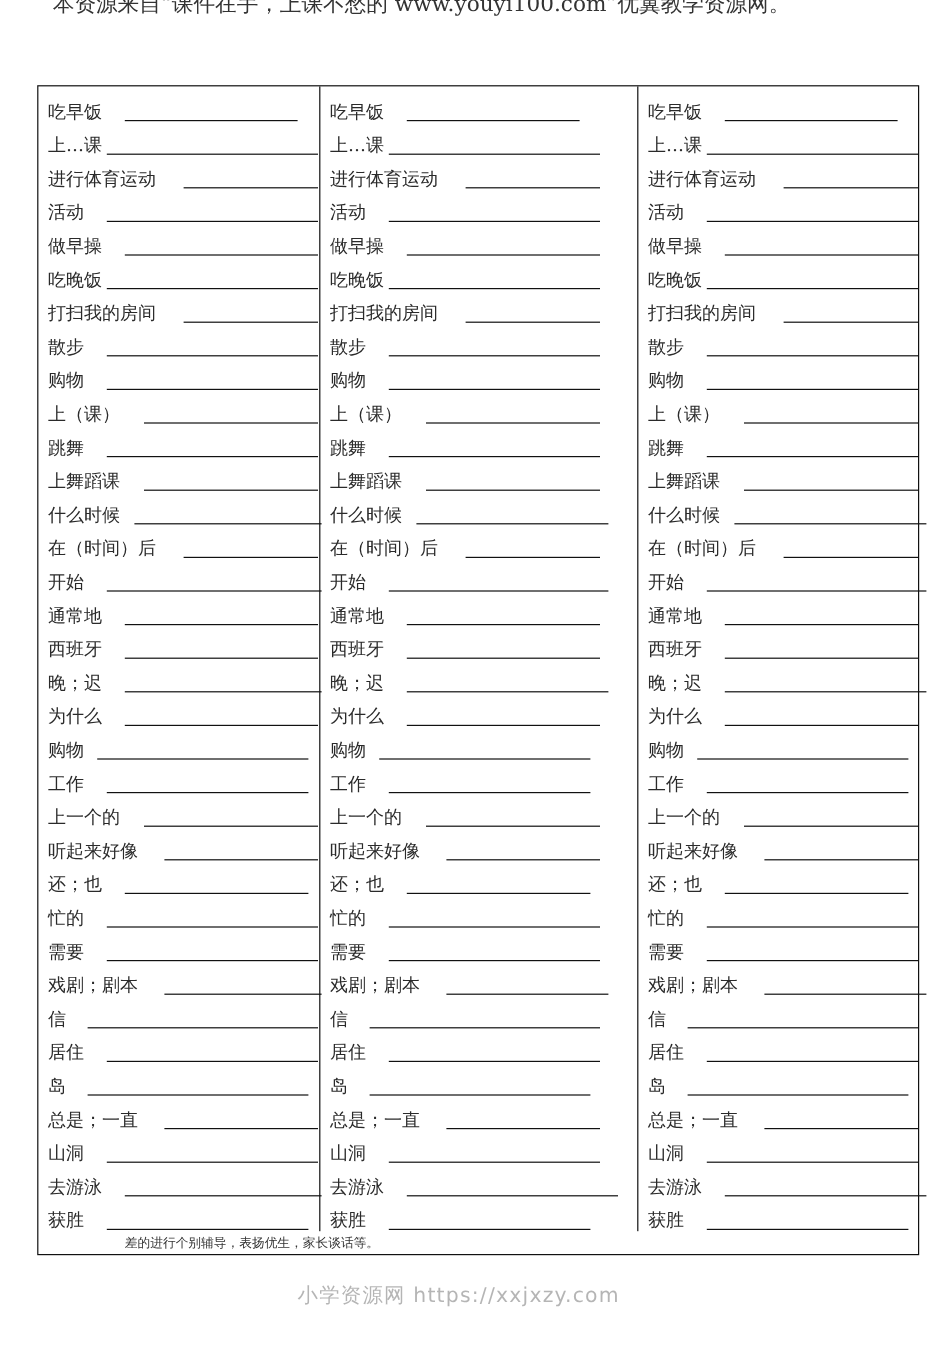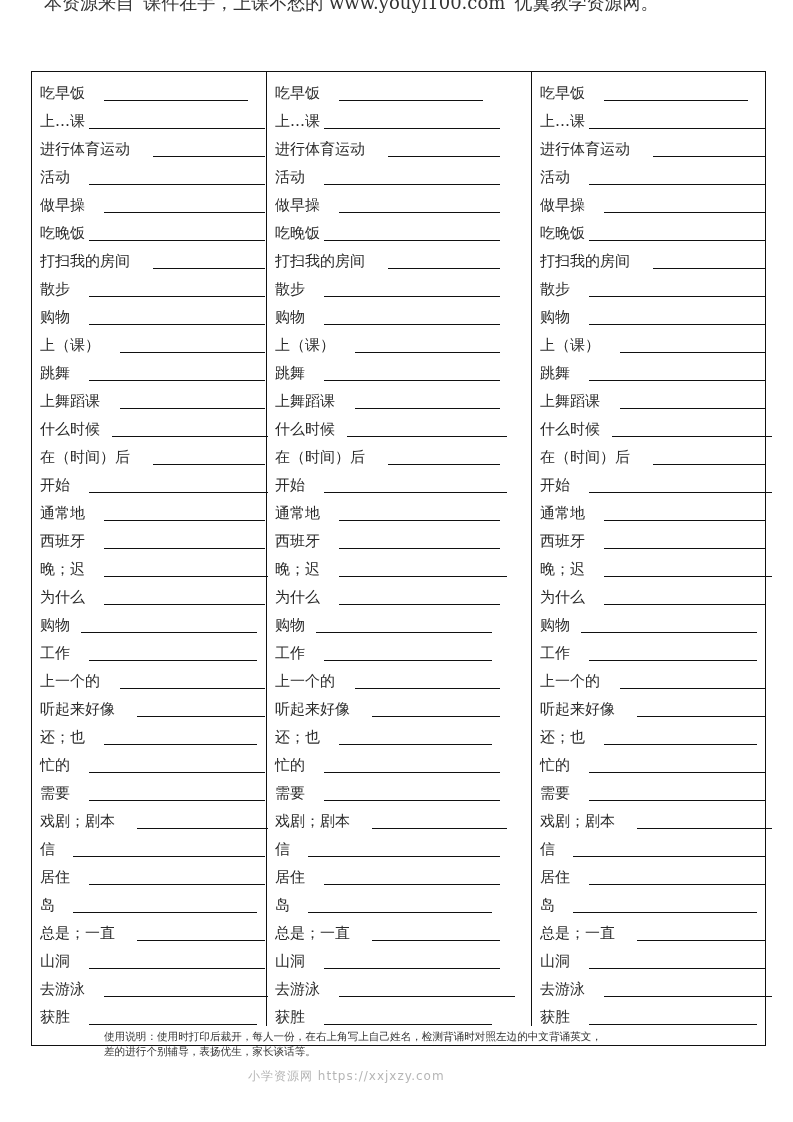--- a/index.html
+++ b/index.html
@@ -12,21 +12,21 @@
   .col { position: absolute; top: 0; height: 954px; }
   .col.c0 { left: 0; width: 234px; }
   .col.c1 { left: 234px; width: 265px; border-left: 1px solid #111; }
   .col.c2 { left: 499px; width: 235px; border-left: 1px solid #111; }
   .row { position: absolute; left: 8px; height: 28px; display: flex; align-items: flex-end; }
   .label { font-size: 15px; line-height: 18px; white-space: nowrap; color: #2a2a2a; padding-bottom: 2px; }
   .blank { height: 0; border-bottom: 1.3px solid #111; margin-bottom: 3px; }
   .footer { position: absolute; left: 104px; top: 1029px; width: 570px; font-size: 10.6px;
             line-height: 15.2px; color: #333; }
   .footer p { margin: 0; white-space: nowrap; }
-  .watermark { position: absolute; left: 248px; top: 1068px; font-size: 12px; color: rgba(120,120,120,0.55);
+  .watermark { position: absolute; left: 248px; top: 1068px; font-size: 17px; color: rgba(120,120,120,0.55);
                font-family: "DejaVu Sans", sans-serif; white-space: nowrap; letter-spacing: 1px; }
 </style>
 </head>
 <body>
 
 <div class="top-banner">本资源来自“课件在手，上课不愁的 www.youyi100.com”优翼教学资源网。</div>
 
 <div class="sheet">
   <div class="col c0">
       <div class="row" style="top: 4px; width: 234px;">
@@ -438,16 +438,15 @@
         <span class="blank" style="position: absolute; left: 64px; width: 168px; bottom: 0px;"></span>
       </div>
       <div class="row" style="top: 928px; width: 236px;">
         <span class="label">获胜</span>
         <span class="blank" style="position: absolute; left: 49px; width: 168px; bottom: 0px;"></span>
       </div>
     </div>
 </div>
 
 <div class="footer">
-  <p>使用说明：使用时打印后裁开，每人一份，在右上角写上自己姓名，检测背诵时对照左边的中文背诵英文，</p>
   <p>差的进行个别辅导，表扬优生，家长谈话等。</p>
 </div>
 <div class="watermark">小学资源网 https://xxjxzy.com</div>
 
 </body></html>

